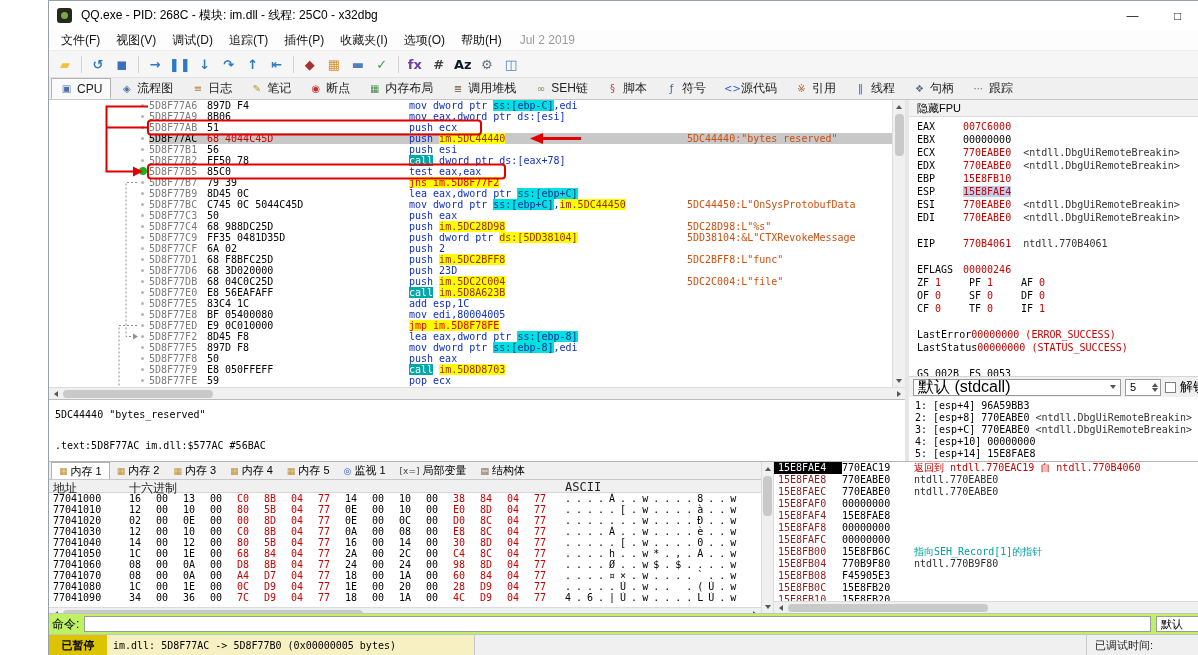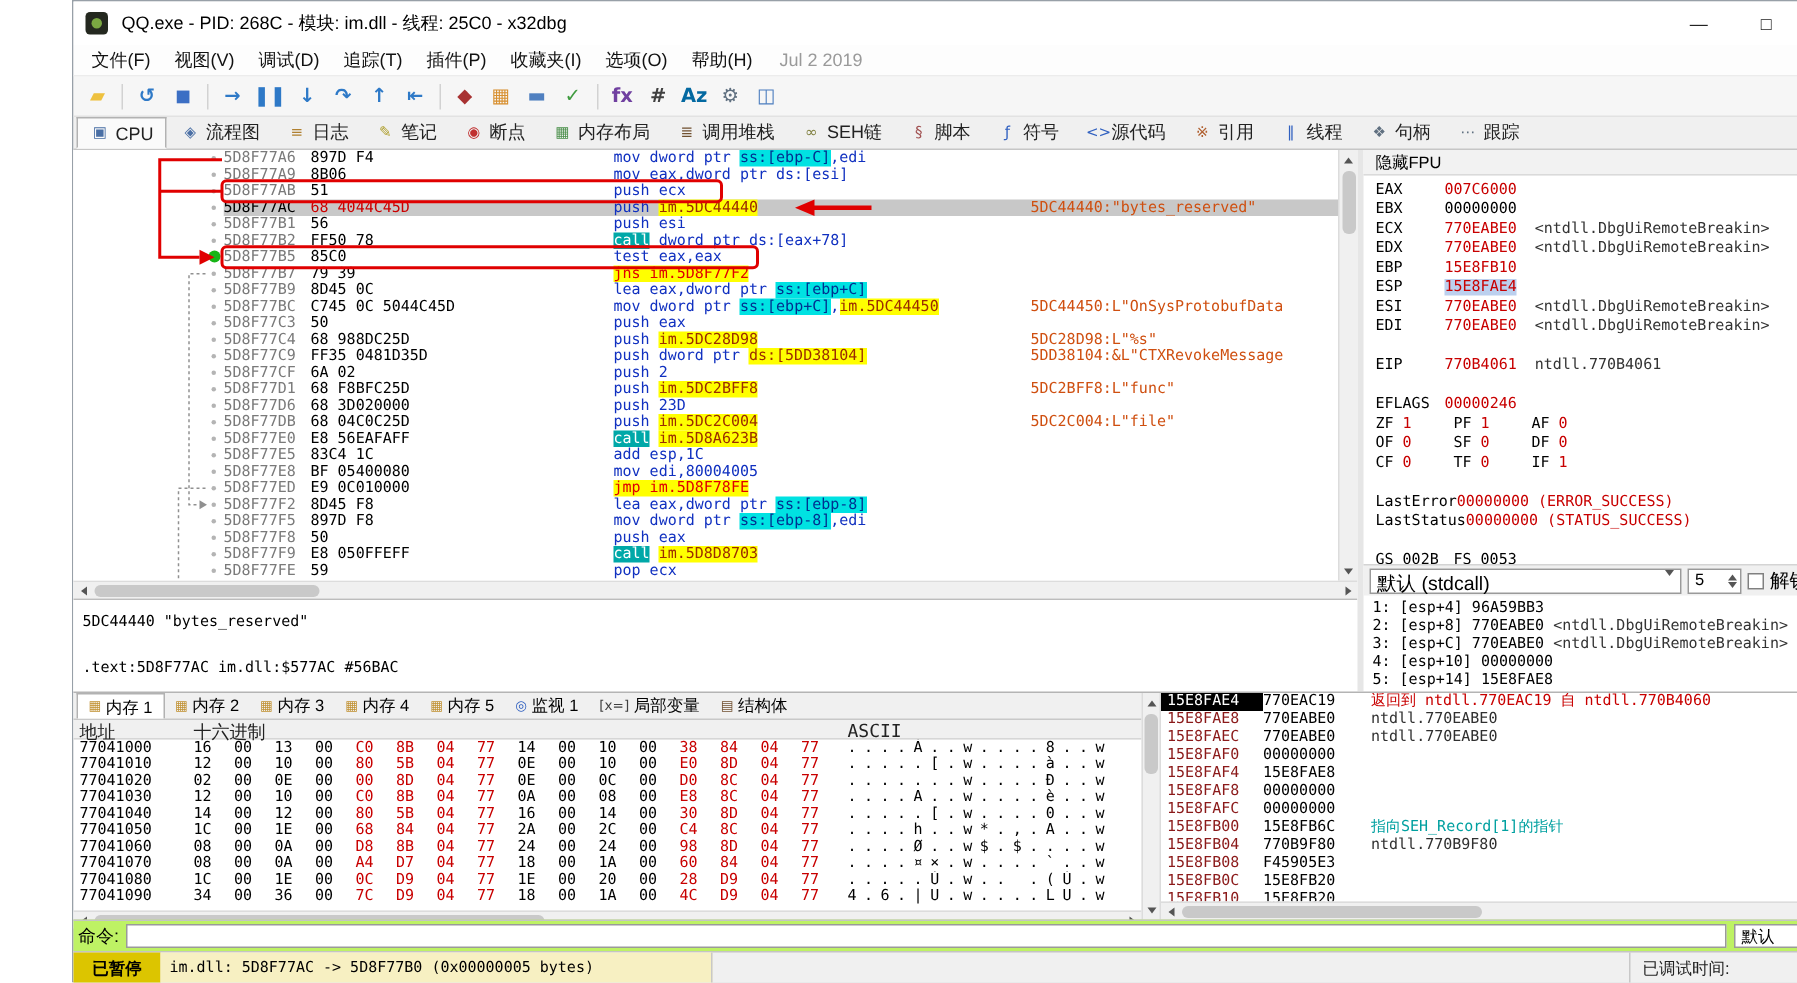--- a/index.html
+++ b/index.html
@@ -97,22 +97,22 @@
   .reg-name { display:inline-block; min-width:46px; color:#000; }
   .reg-val { color:#000; }
   .reg-val.red { color:#c80000; }
   .reg-val.hl { background:#bcd0ee; }
   .reg-extra { color:#333; margin-left:12px; }
   .flag-pair { display:inline-block; min-width:52px; }
   .flag-name { color:#000; }
   .flag-val.red { color:#c80000; }
   .conv-bar { height:21px; flex:none; background:#f0f0f0; border-top:1px solid #d4d4d4;
               display:flex; align-items:center; gap:4px; padding:0 4px; }
-  .conv-select { width:208px; height:17px; background:#fff; border:1px solid #9a9a9a; font-size:13px;
-                 display:flex; justify-content:space-between; padding:0 4px; }
+  .conv-select { width:208px; height:17px; background:#fff; border:1px solid #9a9a9a; font-size:16px;
+                 display:flex; align-items:center; justify-content:space-between; padding:0 4px; }
   .conv-spin { width:36px; height:17px; background:#fff; border:1px solid #9a9a9a; font-size:11px;
                display:flex; align-items:center; }
   .conv-spin .num { flex:1; text-align:left; padding-left:4px; }
   .spin-arrows { display:flex; flex-direction:column; gap:1px; padding-right:2px; }
   .checkbox { width:11px; height:11px; border:1px solid #808080; background:#fff; flex:none; }
   .conv-check { display:flex; align-items:center; gap:4px; font-size:13px; }
   .args { flex:1; padding:3px 0 0 6px; font-family:"DejaVu Sans Mono", monospace; font-size:10px;
           overflow:hidden; }
   .arg-line { height:12px; line-height:12px; white-space:pre; color:#000; }
   .arg-extra { color:#333; }
@@ -211,21 +211,21 @@
       <span class="tool-btn" style="color: rgb(46, 121, 199);">↑</span>
       <span class="tool-btn" style="color: rgb(46, 121, 199);">⇤</span>
       <span class="tool-sep"></span>
       <span class="tool-btn" style="color: rgb(168, 50, 50);">◆</span>
       <span class="tool-btn" style="color: rgb(216, 144, 48);">▦</span>
       <span class="tool-btn" style="color: rgb(80, 128, 192);">▬</span>
       <span class="tool-btn" style="color: rgb(63, 155, 63);">✓</span>
       <span class="tool-sep"></span>
       <span class="tool-btn" style="color: rgb(112, 64, 160);">fx</span>
       <span class="tool-btn" style="color: rgb(64, 64, 64);">#</span>
-      <span class="tool-btn" style="color: #0369a1;">Az</span>
+      <span class="tool-btn" style="color: #0f172a;">Az</span>
       <span class="tool-btn" style="color: rgb(96, 112, 128);">⚙</span>
       <span class="tool-btn" style="color: rgb(80, 128, 192);">◫</span>
     </div>
 
   <div class="tabbar">
       <span class="tab active">
         <span class="tab-icon" style="color: rgb(74, 111, 165);">▣</span>
         <span class="tab-label">CPU</span>
       </span>
       <span class="tab">

